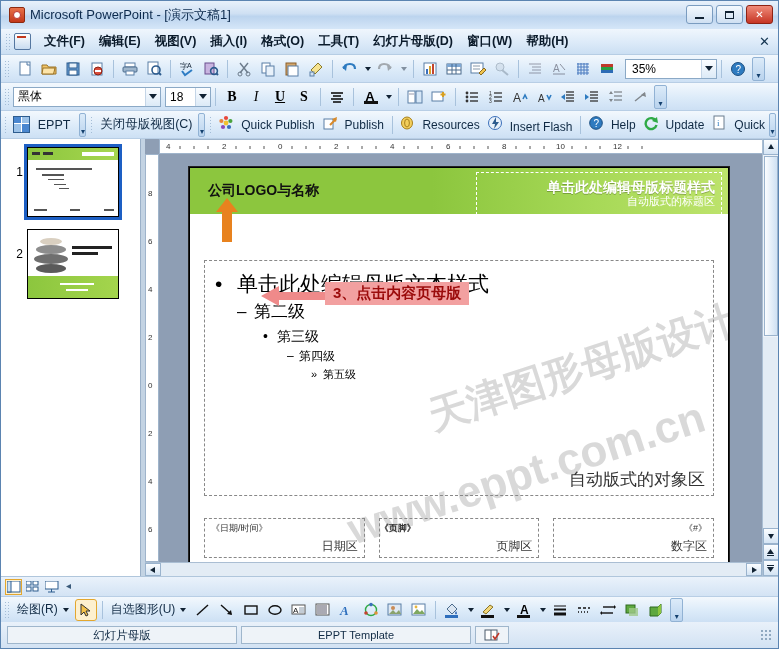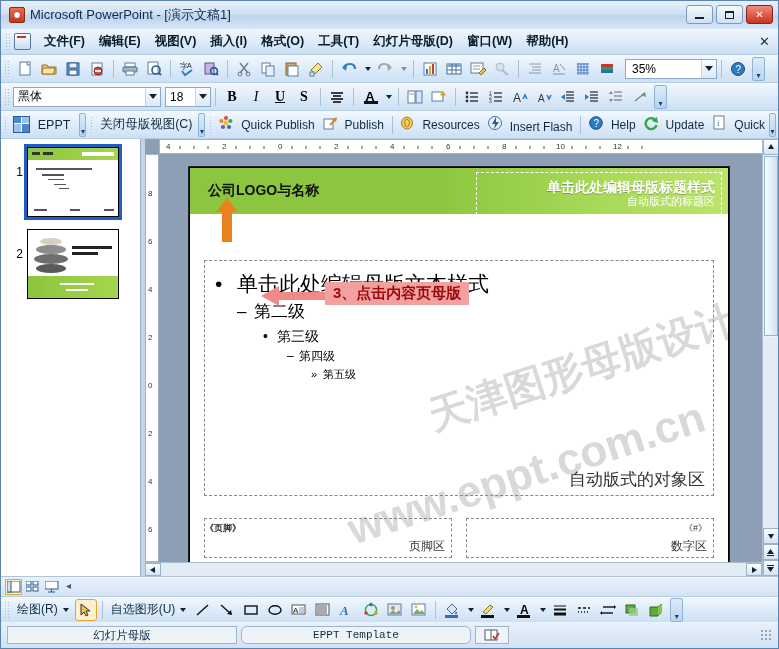--- a/index.html
+++ b/index.html
@@ -254,21 +254,21 @@
     flex:0 0 26px;height:26px;
     background:linear-gradient(to bottom,#e9f1fa,#d2e2f3);
     display:flex;align-items:center;padding:0 6px;gap:4px;
   }
   .st-cell{
     height:18px;border:1px solid #9fb6cc;background:#eef3f8;
     display:flex;align-items:center;justify-content:center;
     font-size:11.5px;color:#102a44;
   }
   .st-cell.c1{flex:0 0 230px;}
-  .st-cell.c2{flex:0 0 230px;font-family:Liberation Mono, monospace;font-size:11px;border-radius:6px;}
+  .st-cell.c2{flex:0 0 230px;font-family:Liberation Sans, sans-serif;font-size:11px;}
   .st-cell.c3{flex:0 0 165px;}
   .st-cell.c4{flex:0 0 34px;}
   .st-grip{margin-left:auto;width:12px;height:12px;
     background-image:radial-gradient(#8fa8c0 40%,transparent 41%);background-size:4px 4px;}
 </style>
 </head>
 <body>
 
 <div id="app">
 
@@ -858,20 +858,24 @@
           </div>
           <div class="lv5">
             <span class="bul">»</span>
             <span>第五级</span>
           </div>
           <div class="obj-label">自动版式的对象区</div>
         </div>
 
         <div class="foot-row">
           <div class="foot-ph">
+            <div class="tag">《日期/时间》</div>
+            <div class="zone">日期区</div>
+          </div>
+          <div class="foot-ph">
             <div class="tag center">《页脚》</div>
             <div class="zone">页脚区</div>
           </div>
           <div class="foot-ph">
             <div class="tag right">《#》</div>
             <div class="zone">数字区</div>
           </div>
         </div>
       </div>
 

